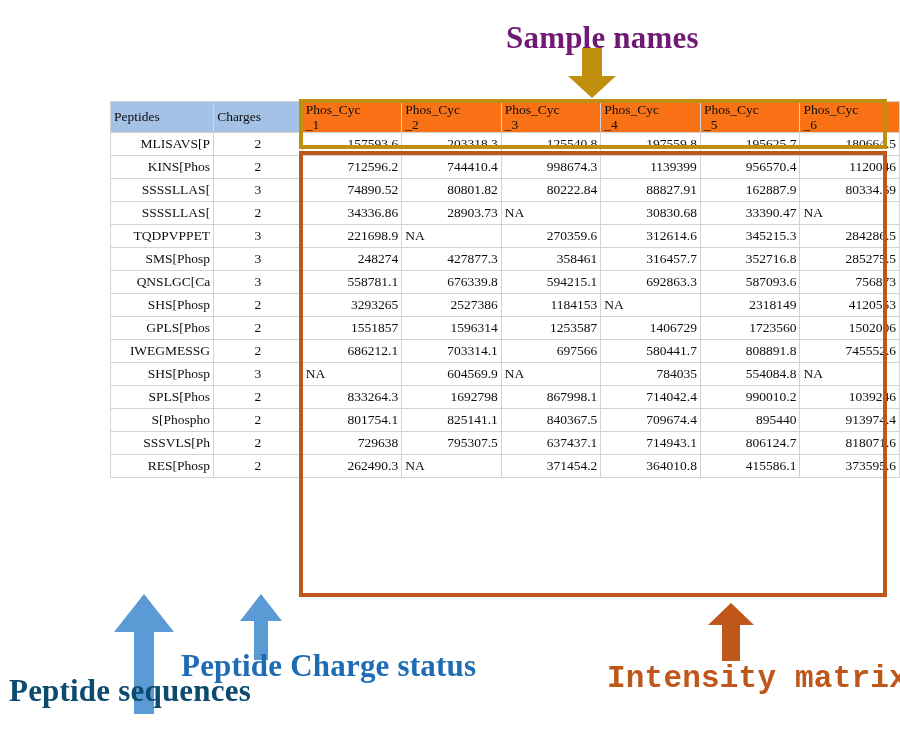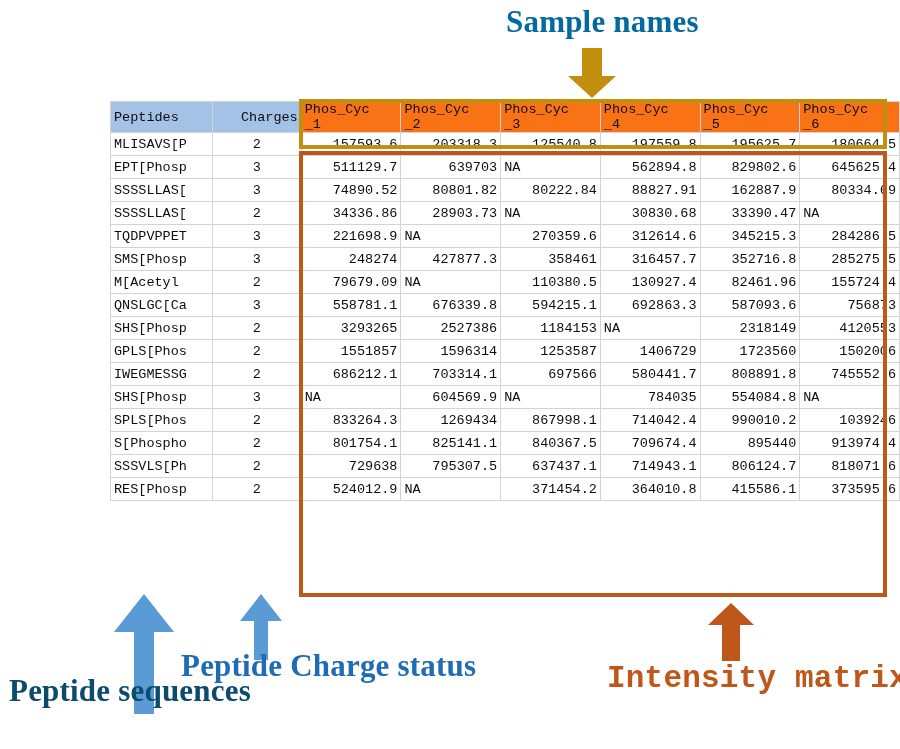--- a/index.html
+++ b/index.html
@@ -18,23 +18,23 @@
   
   .anno-label {
     position: absolute;
     font-family: "Liberation Serif", serif;
     font-weight: bold;
     white-space: nowrap;
     letter-spacing: 0.2px;
   }
   #anno-sample-names {
     left: 506px;
-    top: 4px;
+    top: 20px;
     font-size: 31px;
-    color: #0369a1;
+    color: #701a75;
   }
   #anno-intensity-matrix {
     left: 607px;
     top: 661px;
     font-size: 31px;
     color: #c0571a;
     font-family: Liberation Mono, monospace;
   }
   #anno-peptide-charge {
     left: 181px;
@@ -53,21 +53,21 @@
   .arrow {
     position: absolute;
   }
 
   
   #spreadsheet {
     position: absolute;
     left: 110px;
     top: 101px;
     border-collapse: collapse;
-    font-family: Liberation Mono, monospace;
+    font-family: Liberation Serif, serif;
     font-size: 13.5px;
     color: #0d0d0d;
     table-layout: fixed;
     background: #ffffff;
   }
   #spreadsheet td, #spreadsheet th {
     border: 1px solid #d3d3d3;
     height: 22px;
     padding: 0 3px;
     overflow: hidden;
@@ -78,32 +78,32 @@
   .col-chg    { width: 86px; }
   .col-sample { width: 97px; }
 
   thead th {
     background: #a4c2e6;
     text-align: left;
     vertical-align: middle;
     font-size: 13.5px;
     height: 46px;
   }
-  thead th.col-chg { text-align: right; padding-left: 6px; }
+  thead th.col-chg { text-align: left; padding-left: 6px; }
   thead th.sample-head {
     background: #f97316;
     border: 1px solid #e0e0a0;
     vertical-align: top;
     padding-top: 3px;
     line-height: 15px;
     word-break: break-all;
     white-space: normal;
   }
 
-  td.pep  { text-align: left; }
+  td.pep  { text-align: right; }
   td.chg  { text-align: center; }
   td.num  { text-align: right; }
   td.na   { text-align: left; }
 
   
   #sample-names-box {
     position: absolute;
     left: 299px;
     top: 99px;
     width: 588px;
@@ -162,28 +162,28 @@
         <td class="pep col-pep">MLISAVS[P</td>
         <td class="chg col-chg">2</td>
         <td class="num col-sample">157593.6</td>
         <td class="num col-sample">203318.3</td>
         <td class="num col-sample">125540.8</td>
         <td class="num col-sample">197559.8</td>
         <td class="num col-sample">195625.7</td>
         <td class="num col-sample">180664.5</td>
       </tr>
       <tr>
-        <td class="pep col-pep">EPT[Phosp</td>
-        <td class="chg col-chg">3</td>
-        <td class="num col-sample">511129.7</td>
-        <td class="num col-sample">639703</td>
-        <td class="na col-sample">NA</td>
-        <td class="num col-sample">562894.8</td>
-        <td class="num col-sample">829802.6</td>
-        <td class="num col-sample">645625.4</td>
+        <td class="pep col-pep">KINS[Phos</td>
+        <td class="chg col-chg">2</td>
+        <td class="num col-sample">712596.2</td>
+        <td class="num col-sample">744410.4</td>
+        <td class="num col-sample">998674.3</td>
+        <td class="num col-sample">1139399</td>
+        <td class="num col-sample">956570.4</td>
+        <td class="num col-sample">1120046</td>
       </tr>
       <tr>
         <td class="pep col-pep">SSSSLLAS[</td>
         <td class="chg col-chg">3</td>
         <td class="num col-sample">74890.52</td>
         <td class="num col-sample">80801.82</td>
         <td class="num col-sample">80222.84</td>
         <td class="num col-sample">88827.91</td>
         <td class="num col-sample">162887.9</td>
         <td class="num col-sample">80334.69</td>
@@ -212,30 +212,20 @@
         <td class="pep col-pep">SMS[Phosp</td>
         <td class="chg col-chg">3</td>
         <td class="num col-sample">248274</td>
         <td class="num col-sample">427877.3</td>
         <td class="num col-sample">358461</td>
         <td class="num col-sample">316457.7</td>
         <td class="num col-sample">352716.8</td>
         <td class="num col-sample">285275.5</td>
       </tr>
       <tr>
-        <td class="pep col-pep">M[Acetyl</td>
-        <td class="chg col-chg">2</td>
-        <td class="num col-sample">79679.09</td>
-        <td class="na col-sample">NA</td>
-        <td class="num col-sample">110380.5</td>
-        <td class="num col-sample">130927.4</td>
-        <td class="num col-sample">82461.96</td>
-        <td class="num col-sample">155724.4</td>
-      </tr>
-      <tr>
         <td class="pep col-pep">QNSLGC[Ca</td>
         <td class="chg col-chg">3</td>
         <td class="num col-sample">558781.1</td>
         <td class="num col-sample">676339.8</td>
         <td class="num col-sample">594215.1</td>
         <td class="num col-sample">692863.3</td>
         <td class="num col-sample">587093.6</td>
         <td class="num col-sample">756873</td>
       </tr>
       <tr>
@@ -275,21 +265,21 @@
         <td class="num col-sample">604569.9</td>
         <td class="na col-sample">NA</td>
         <td class="num col-sample">784035</td>
         <td class="num col-sample">554084.8</td>
         <td class="na col-sample">NA</td>
       </tr>
       <tr>
         <td class="pep col-pep">SPLS[Phos</td>
         <td class="chg col-chg">2</td>
         <td class="num col-sample">833264.3</td>
-        <td class="num col-sample">1269434</td>
+        <td class="num col-sample">1692798</td>
         <td class="num col-sample">867998.1</td>
         <td class="num col-sample">714042.4</td>
         <td class="num col-sample">990010.2</td>
         <td class="num col-sample">1039246</td>
       </tr>
       <tr>
         <td class="pep col-pep">S[Phospho</td>
         <td class="chg col-chg">2</td>
         <td class="num col-sample">801754.1</td>
         <td class="num col-sample">825141.1</td>
@@ -304,21 +294,21 @@
         <td class="num col-sample">729638</td>
         <td class="num col-sample">795307.5</td>
         <td class="num col-sample">637437.1</td>
         <td class="num col-sample">714943.1</td>
         <td class="num col-sample">806124.7</td>
         <td class="num col-sample">818071.6</td>
       </tr>
       <tr>
         <td class="pep col-pep">RES[Phosp</td>
         <td class="chg col-chg">2</td>
-        <td class="num col-sample">524012.9</td>
+        <td class="num col-sample">262490.3</td>
         <td class="na col-sample">NA</td>
         <td class="num col-sample">371454.2</td>
         <td class="num col-sample">364010.8</td>
         <td class="num col-sample">415586.1</td>
         <td class="num col-sample">373595.6</td>
       </tr>
     </tbody>
 </table>
 
 <div id="sample-names-box"></div>

